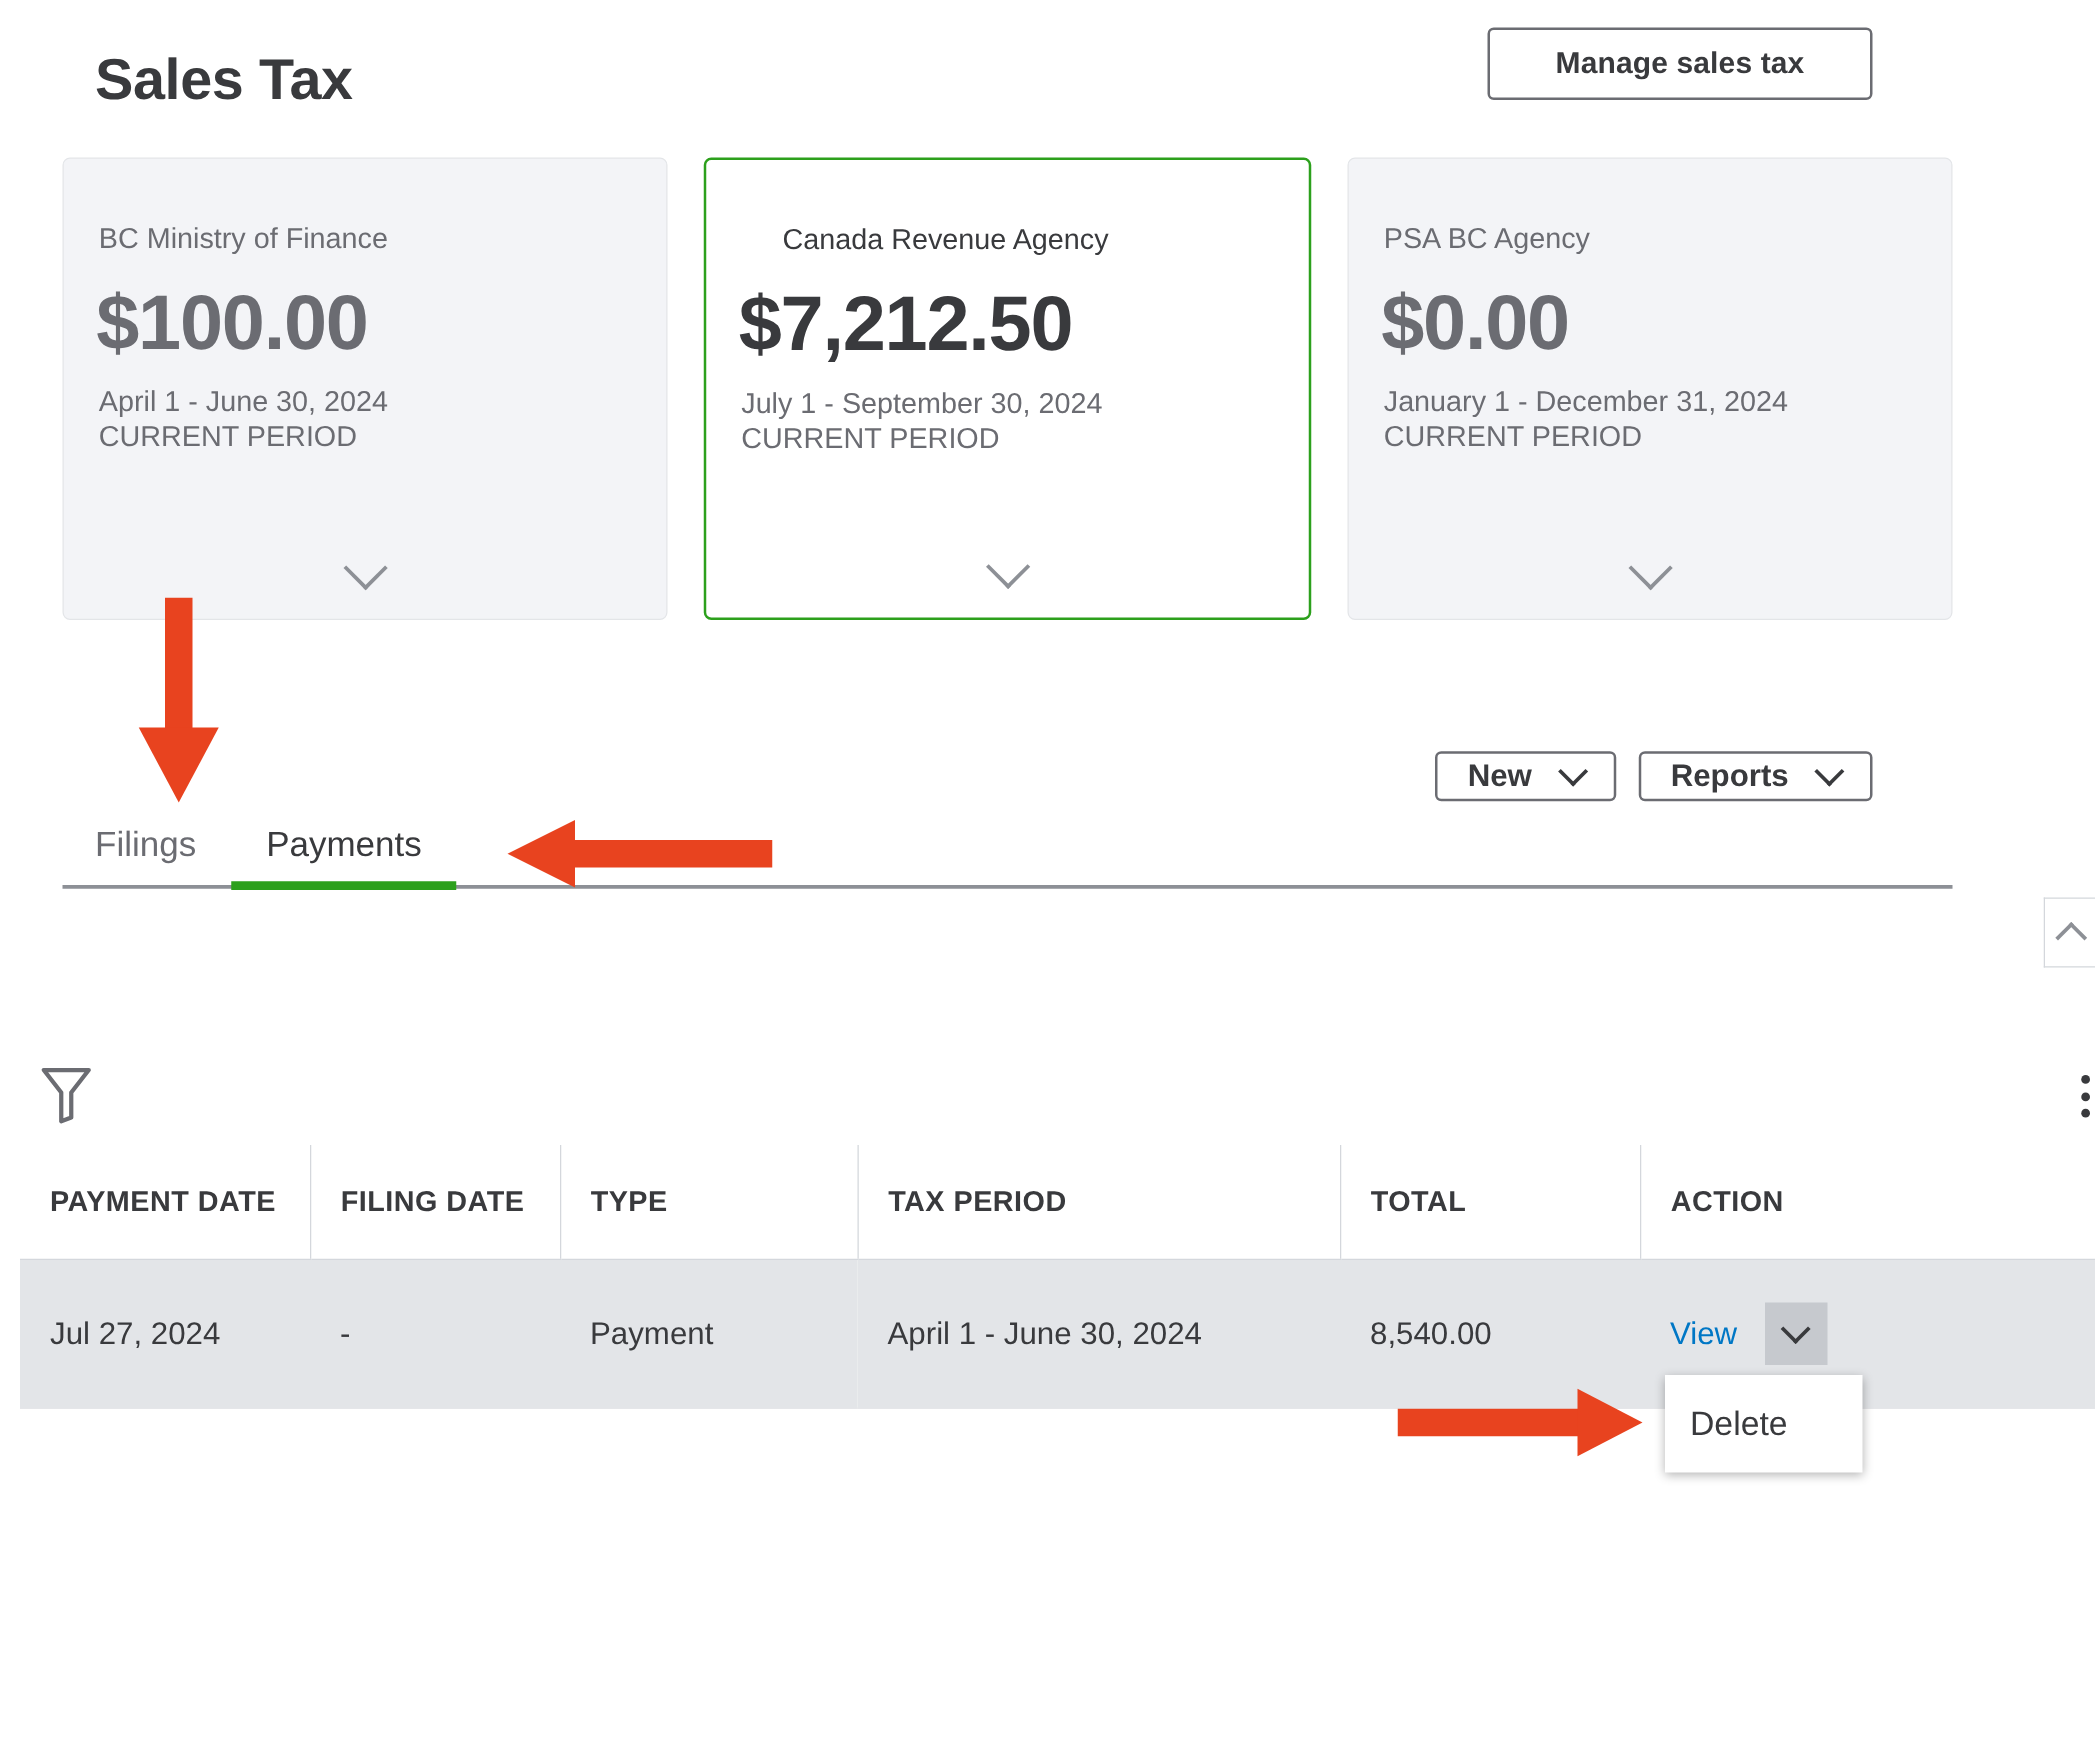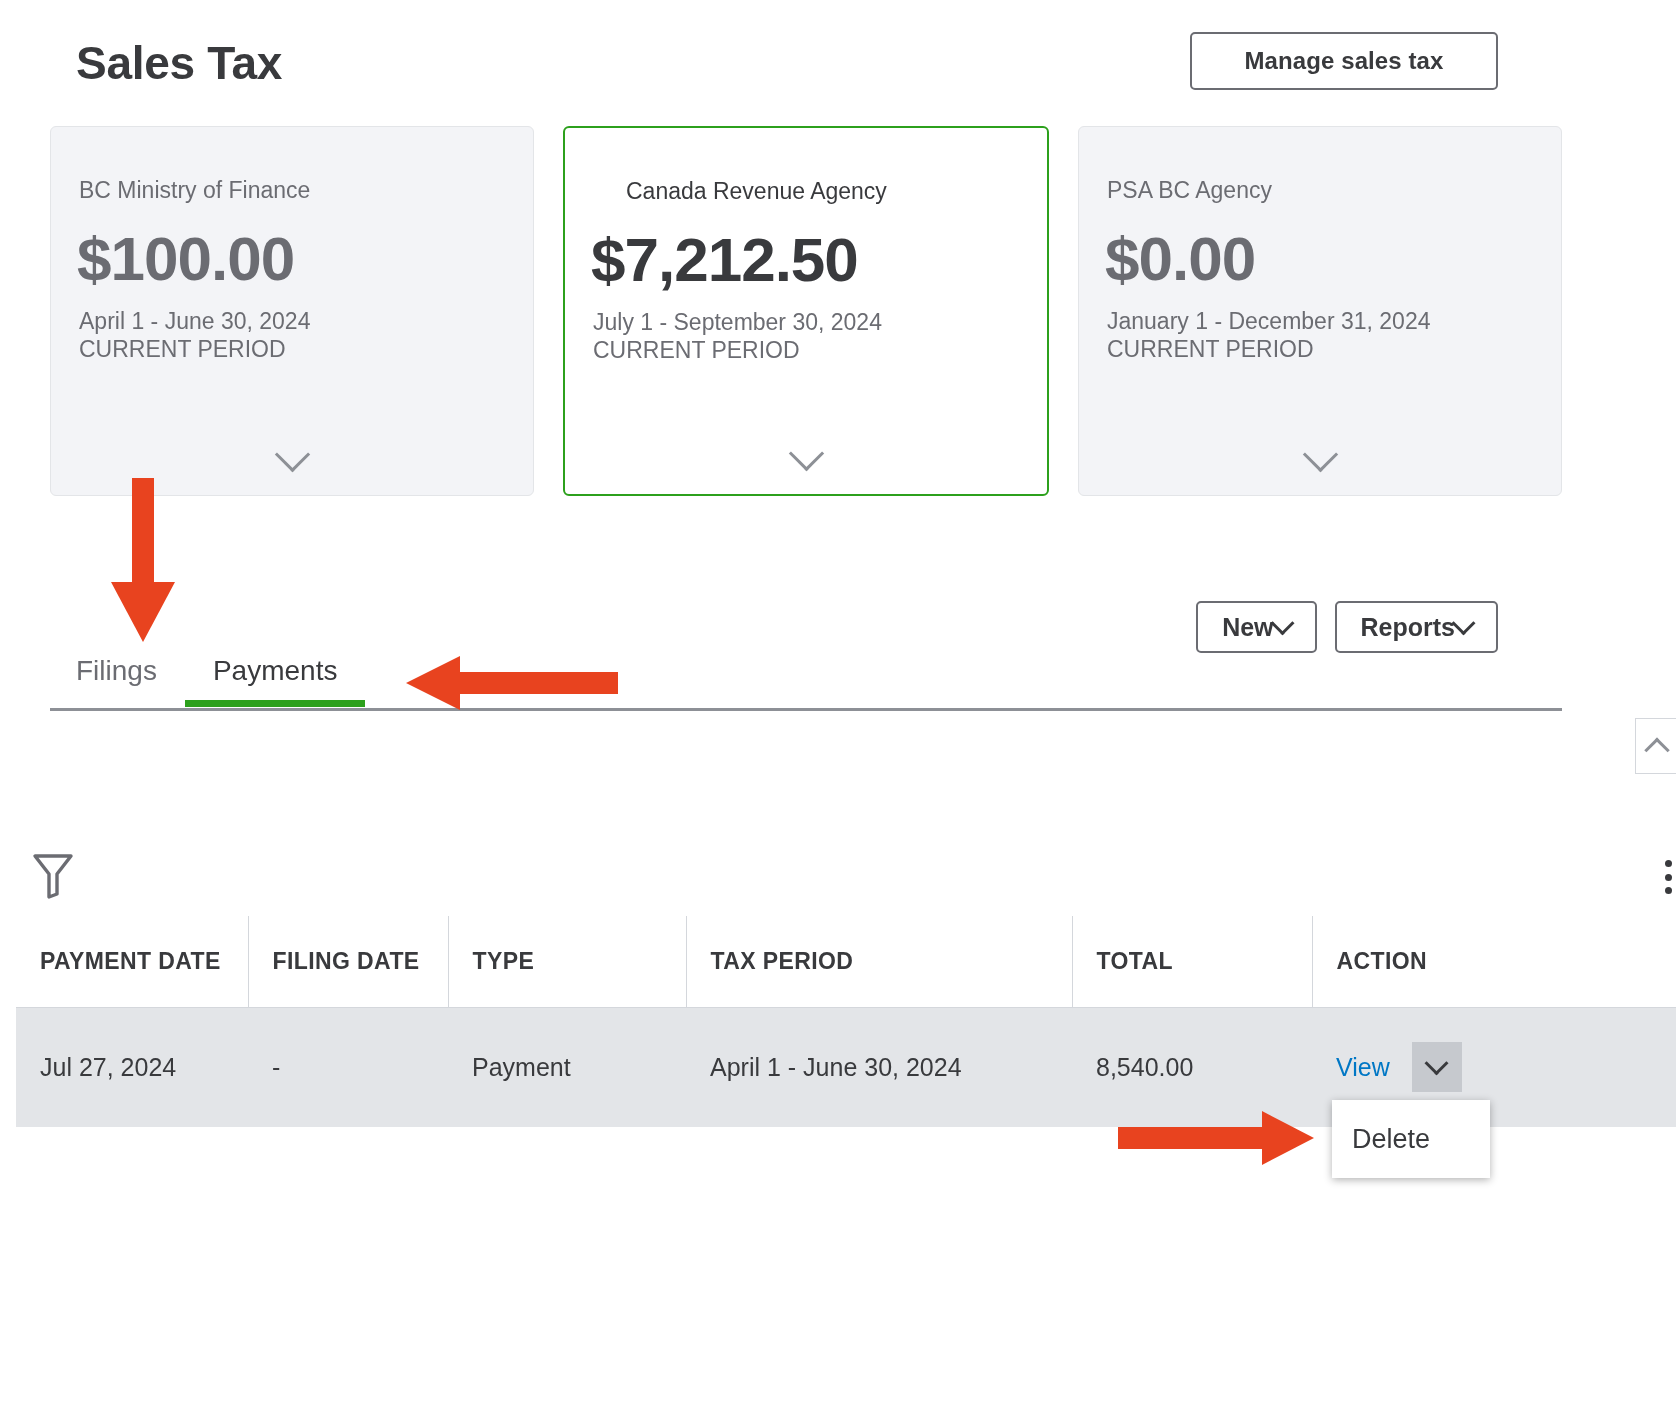--- a/index.html
+++ b/index.html
@@ -40,21 +40,20 @@
     background: #ffffff;
     font-family: "Liberation Sans", sans-serif;
     font-size: 24px;
     font-weight: 700;
     color: #393a3d;
     cursor: pointer;
     display: flex;
     align-items: center;
     justify-content: center;
     letter-spacing: 0.1px;
-    margin-top: 10px;
   }
 
   
   #agency-cards {
     position: absolute;
     left: 50px; top: 126px;
     width: 1512px; height: 370px;
     display: flex;
     gap: 29px;
   }
@@ -116,27 +115,28 @@
   }
 
   
   #action-buttons {
     position: absolute;
     right: 178px; top: 601px;
     display: flex;
     gap: 18px;
   }
   .dropdown-button {
-    height: 52px;
+    height: 40px;
     padding: 0 24px;
     border: 2px solid #6b6c72;
     border-radius: 5px;
     background: #ffffff;
     display: flex;
     align-items: center;
+    gap: 24px;
     cursor: pointer;
     font-size: 25px;
     font-weight: 700;
     color: #393a3d;
     font-family: "Liberation Sans", sans-serif;
   }
   .btn-chev {
     width: 14px; height: 14px;
     border-right: 3px solid #393a3d;
     border-bottom: 3px solid #393a3d;
@@ -145,21 +145,21 @@
 
   
   #tabs-bar {
     position: absolute;
     left: 50px; top: 650px;
     width: 1512px;
   }
   #tabs-row {
     display: flex;
     gap: 0px;
-    align-items: center;
+    align-items: flex-end;
     height: 58px;
   }
   .tab {
     font-size: 28px;
     color: #6b6c72;
     padding: 0 28px 16px 28px;
     cursor: pointer;
     position: relative;
   }
   .tab:first-child { padding-left: 26px; }

